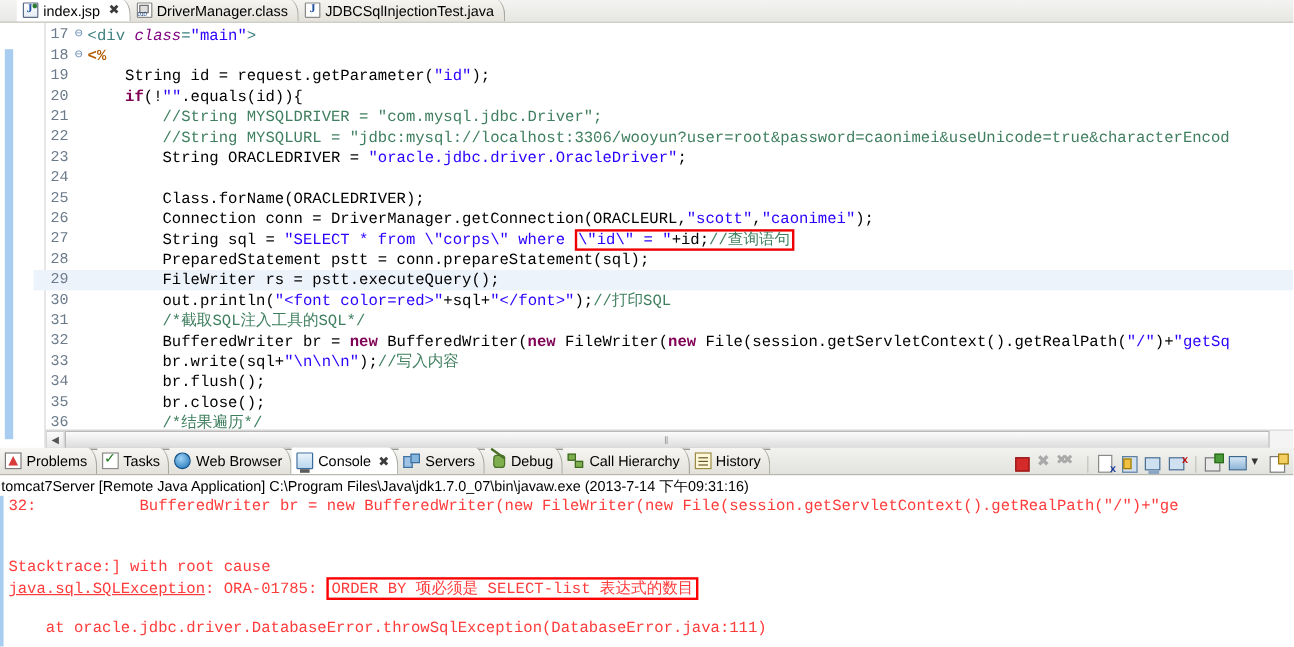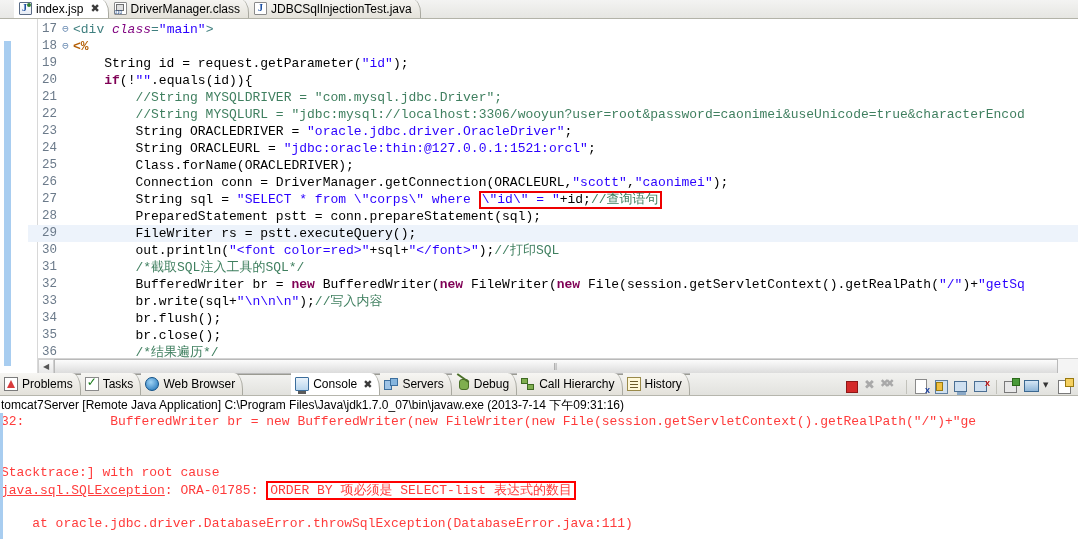--- a/index.html
+++ b/index.html
@@ -188,21 +188,21 @@
   }
   .btab {
     height: 22px;
     display: flex; align-items: center; gap: 4px;
     padding: 0 7px 0 4px;
     font-size: 12px; color: #000; white-space: nowrap;
     background: linear-gradient(#f7f6f3,#e3e1da);
     border-right: 1px solid #a9a9a0;
     border-top-right-radius: 9px 16px;
   }
-  .btab.active { background: #ffffff; margin-left: 48px; }
+  .btab.active { background: #ffffff; }
   .btab .closer { font-size: 11px; margin-left: 2px; color:#3b3b3b;
     font-family: "DejaVu Sans", sans-serif; }
   .btab-fill { flex: 1; height: 22px; background: linear-gradient(#f2f2f0,#e2e2de); }
 
   .btn-ic { width: 14px; height: 14px; flex:0 0 14px; position: relative; }
   .ic-problems { background:#ffffff; border:1px solid #7b7b7b; }
   .ic-problems::after{ content:""; position:absolute; left:2px; top:2px;
      width:0;height:0;border-left:4px solid transparent;border-right:4px solid transparent;
      border-bottom:8px solid #d93b3b;}
   .ic-tasks { background:#ffffff; border:1px solid #8a8a8a; }
@@ -285,21 +285,21 @@
     color: #000;
     padding: 1px 0 0 1px;
     white-space: nowrap;
     background: #fff;
   }
   .cons-body {
     position: relative;
     background: #fff;
     height: 126px;
     overflow: hidden;
-    padding-left: 1px;
+    padding-left: 7px;
   }
   .cons-line {
     height: 17px; line-height: 17px;
     font-family: "Liberation Mono", monospace;
     font-size: 13px;
     color: #ff3b3b;
     white-space: pre;
   }
   .cons-left-bar {
     position: absolute; left: 0; top: 0; width: 3px; height: 100%;
@@ -377,21 +377,20 @@
 
       <div class="crow">
         <span class="lnum">23</span>
         <span class="fold"></span>
         <span class="ctext"><span class="s-plain">        String ORACLEDRIVER = </span><span class="s-str">"oracle.jdbc.driver.OracleDriver"</span><span class="s-plain">;</span></span>
       </div>
 
       <div class="crow">
         <span class="lnum">24</span>
         <span class="fold"></span>
-        <span class="ctext"><span class="s-plain">        String ORACLEURL = </span><span class="s-str">"jdbc:oracle:thin:@127.0.0.1:1521:orcl"</span><span class="s-plain">;</span></span>
       </div>
 
       <div class="crow">
         <span class="lnum">25</span>
         <span class="fold"></span>
         <span class="ctext s-plain">        Class.forName(ORACLEDRIVER);</span>
       </div>
 
       <div class="crow">
         <span class="lnum">26</span>

